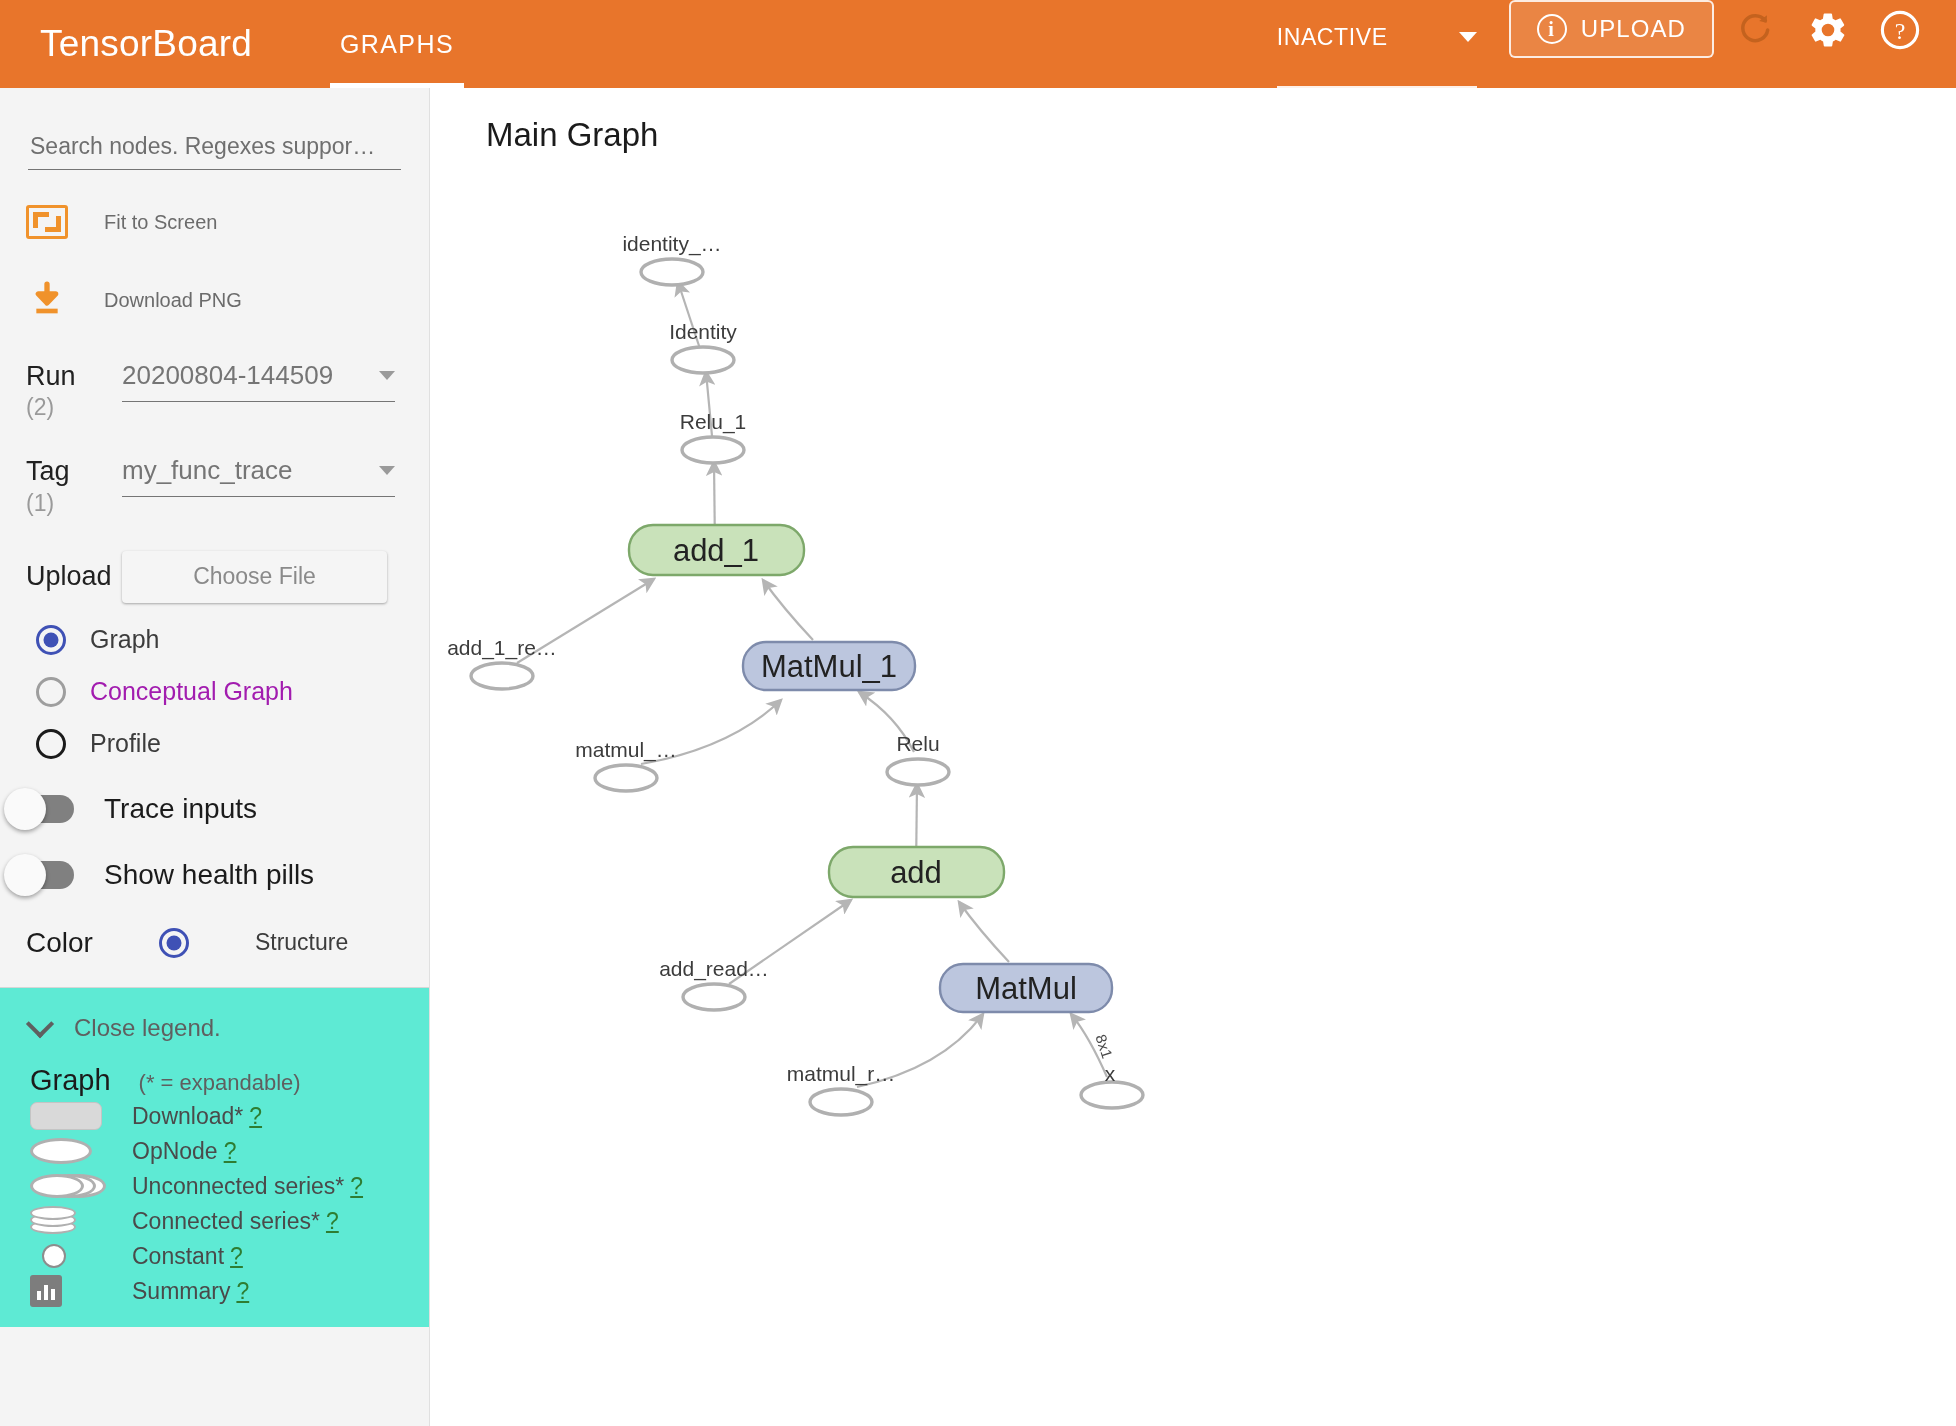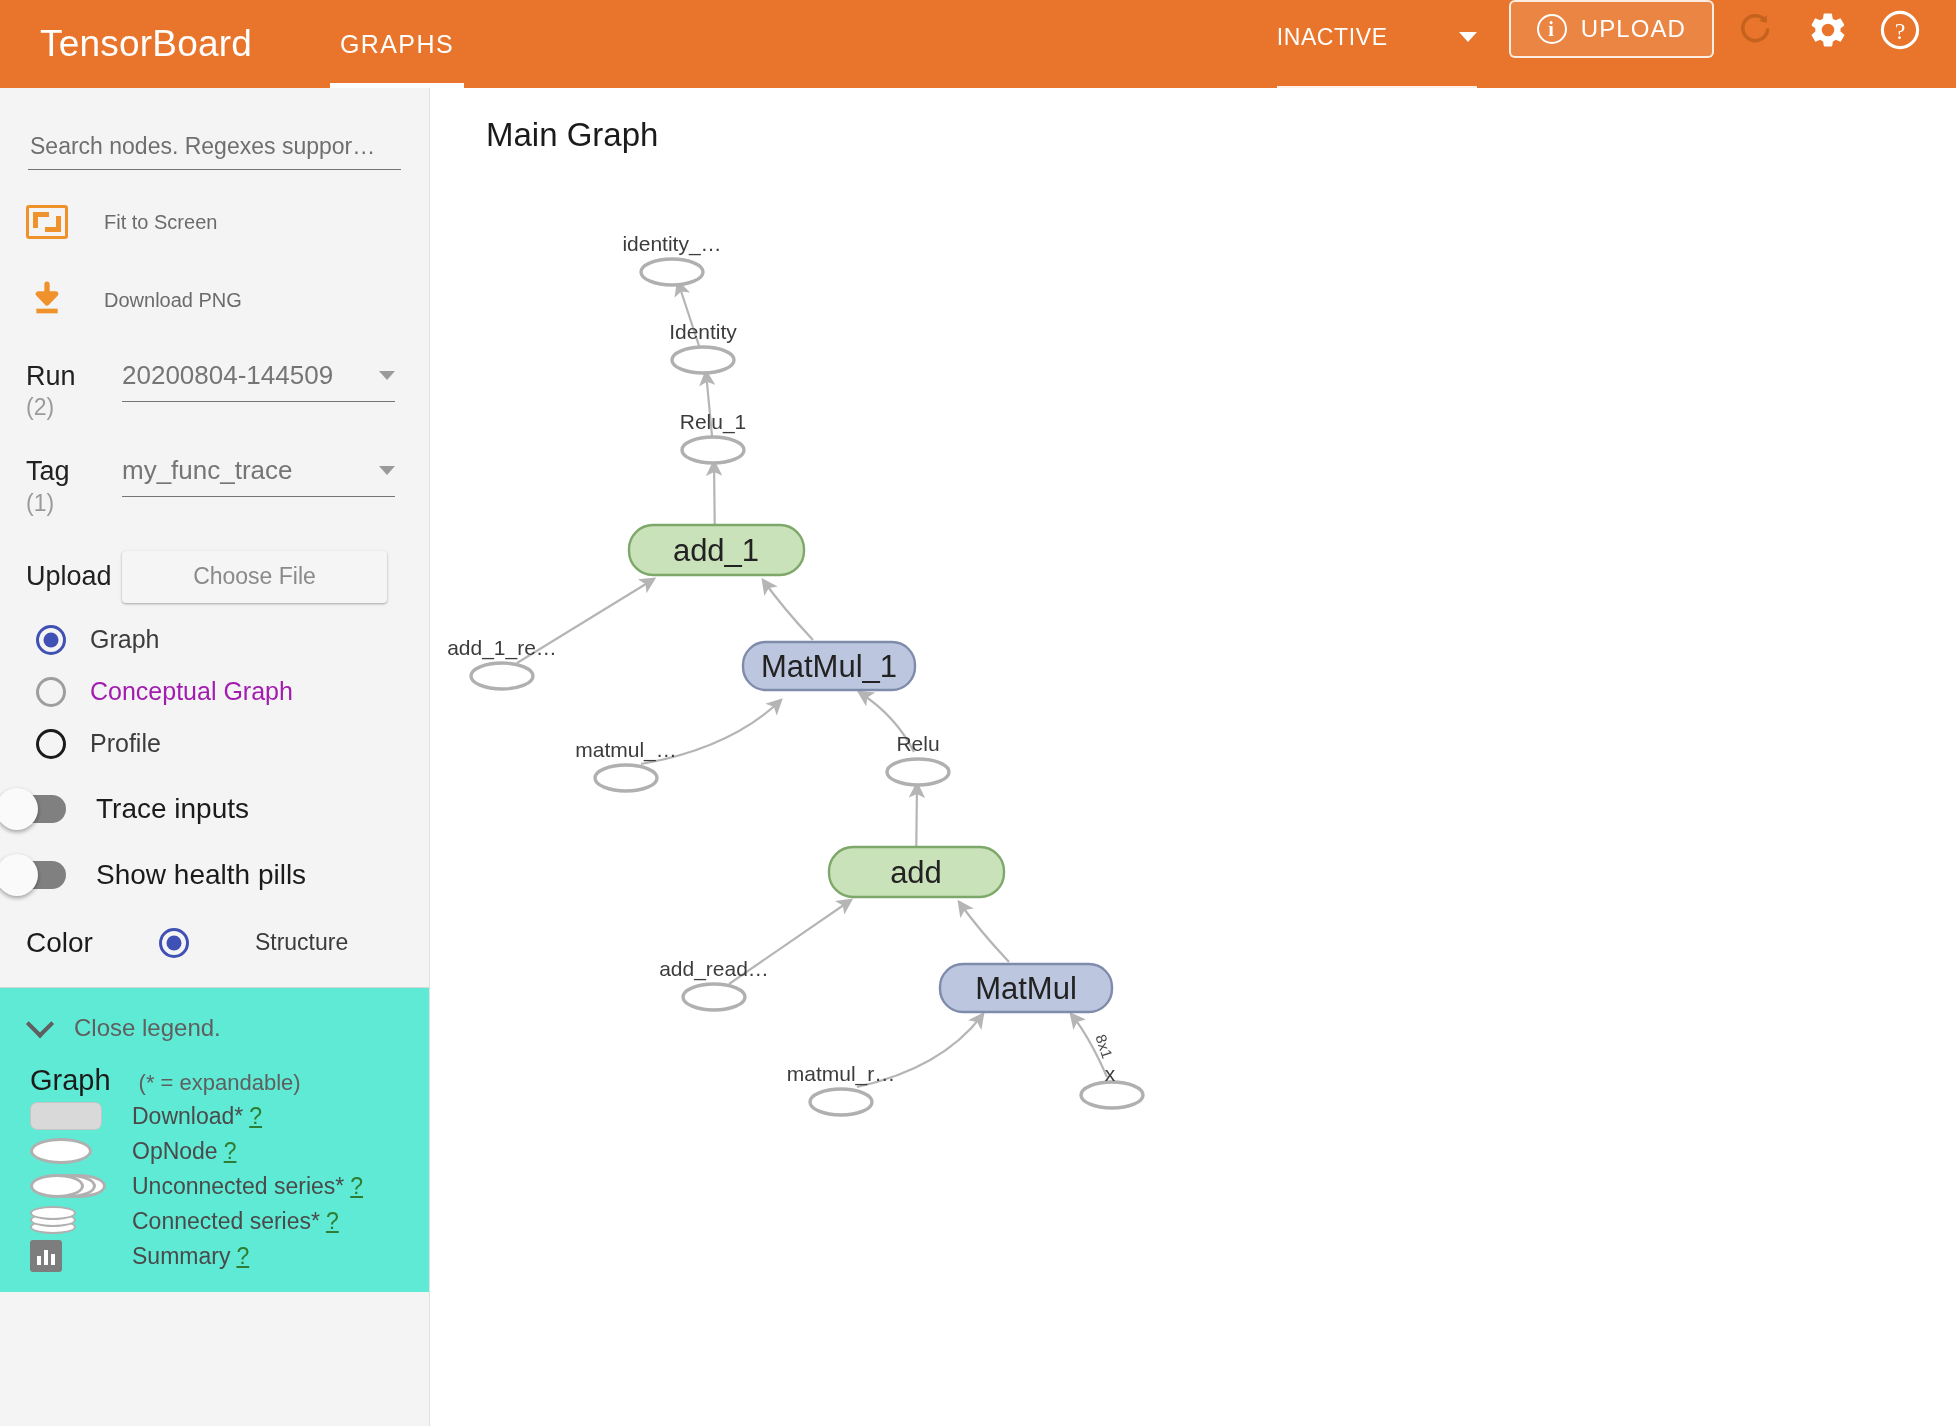--- a/index.html
+++ b/index.html
@@ -275,20 +275,21 @@
     font-size: 25px;
     color: #3c3c3c;
   }
   .radio-label.muted { color: #a21caf; }
 
   .toggle-row {
     display: flex;
     align-items: center;
     margin-top: 34px;
     cursor: pointer;
+    margin-left: 8px;
   }
   .toggle {
     width: 66px; height: 28px;
     border-radius: 14px;
     background: #808080;
     position: relative;
     flex: none;
   }
   .toggle .knob {
     position: absolute;
@@ -646,20 +647,26 @@
       <span class="legend-swatch">
         <span class="sw-stack">
             <span class="s s1"></span>
             <span class="s s2"></span>
             <span class="s s3"></span>
           </span>
       </span>
       <span class="legend-text"><span>Connected series*</span><span class="qmark">?</span></span>
     </div>
 
+    <div class="legend-item">
+      <span class="legend-swatch">
+          <span class="sw-const"></span>
+        </span>
+      <span class="legend-text"><span>Constant</span><span class="qmark">?</span></span>
+    </div>
 
     <div class="legend-item">
       <span class="legend-swatch">
         <span class="sw-summary">
             <i style="height:9px"></i>
             <i style="height:15px"></i>
             <i style="height:11px"></i>
           </span>
       </span>
       <span class="legend-text"><span>Summary</span><span class="qmark">?</span></span>

